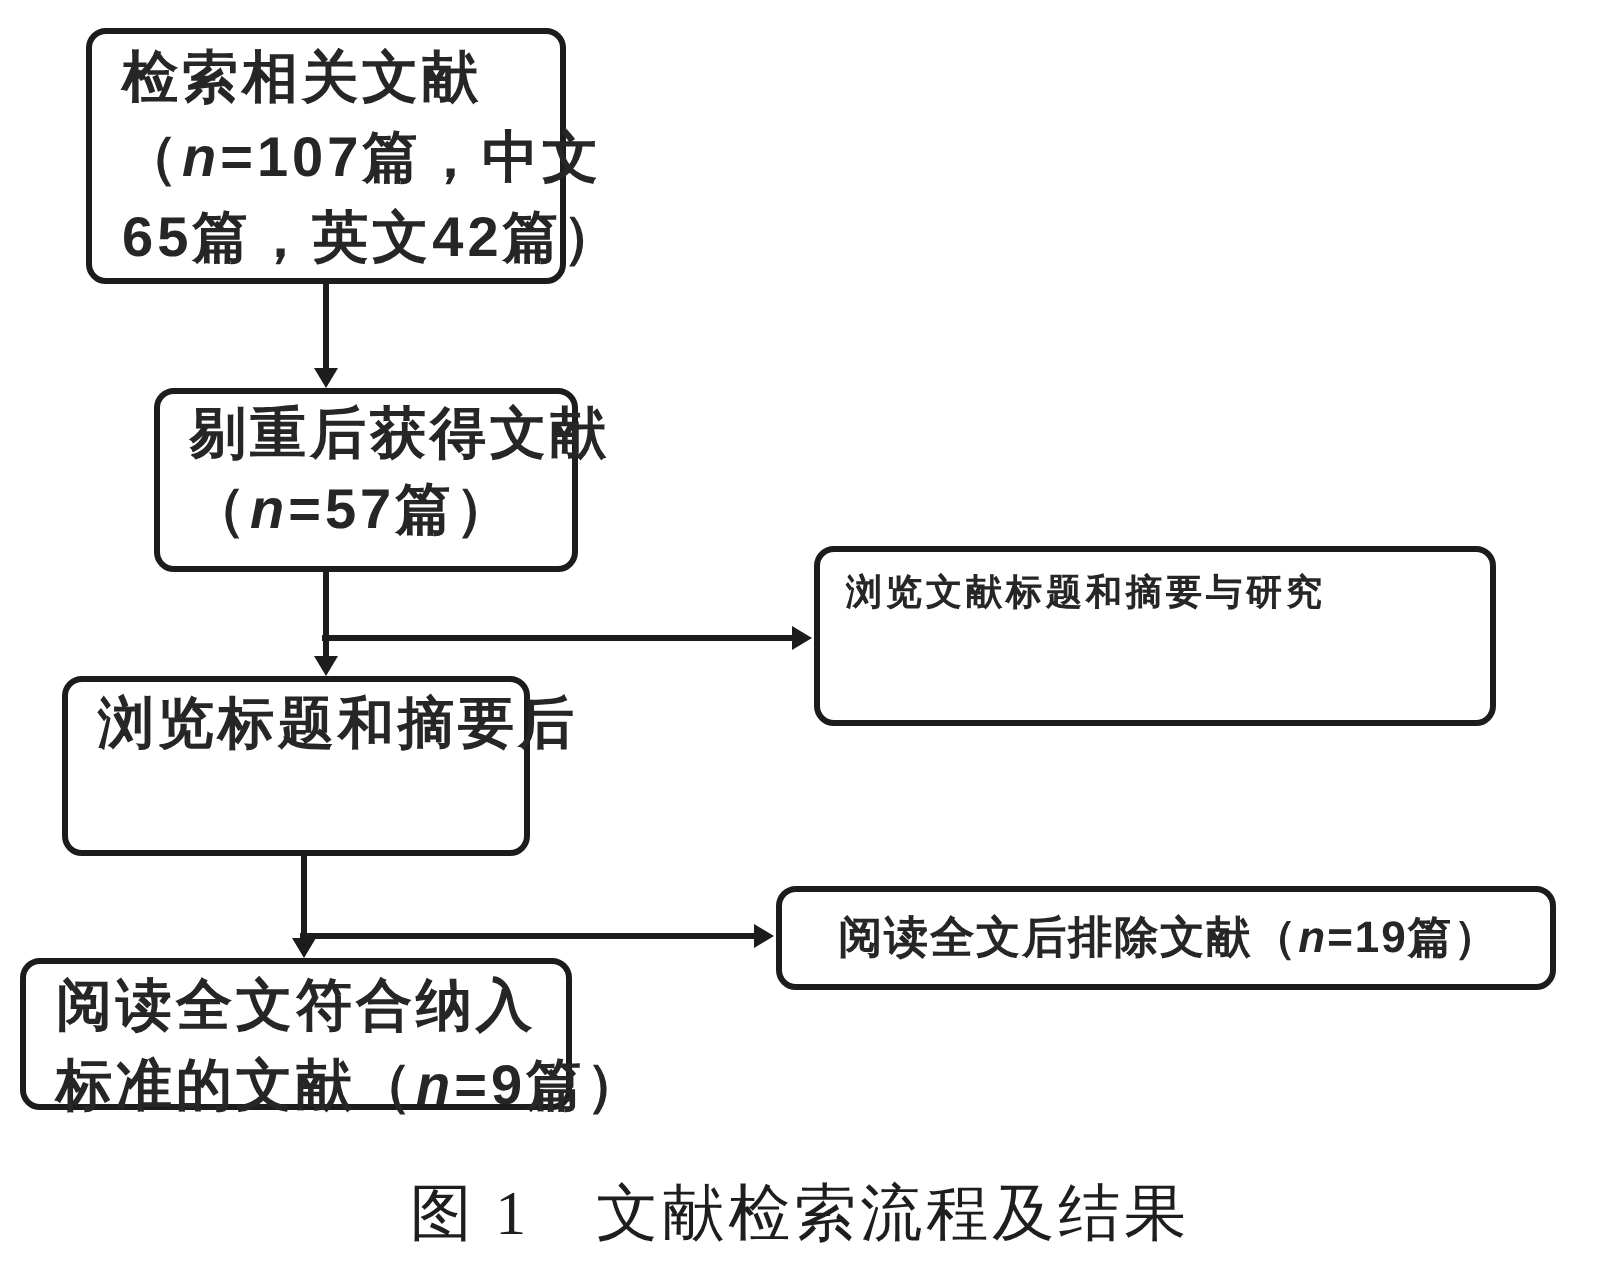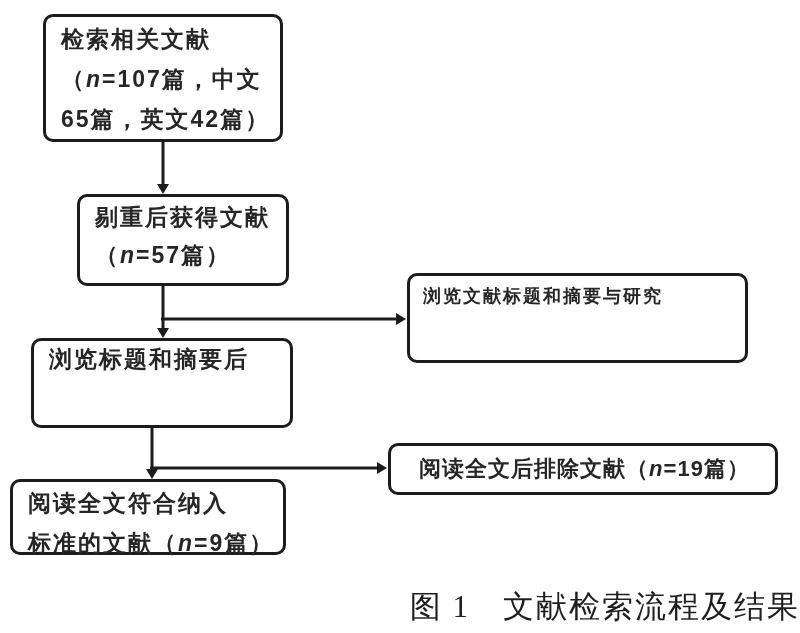--- a/index.html
+++ b/index.html
@@ -6,32 +6,32 @@
   .canvas{
     position:relative;width:800px;height:633px;background:#ffffff;overflow:hidden;
     font-family:"Liberation Sans","DejaVu Sans",sans-serif;color:#262626;
   }
   svg.connectors{position:absolute;left:0;top:0;width:800px;height:633px;}
   svg.connectors line{stroke:#1c1c1c;stroke-width:3;}
   svg.connectors polygon{fill:#1c1c1c;}
   .box{
     position:absolute;box-sizing:border-box;background:#ffffff;
     border:3px solid #1c1c1c;border-radius:10px;
-    font-weight:bold;font-size:23px;letter-spacing:2px;
+    font-weight:bold;font-size:28px;letter-spacing:2px;
     padding:2px 10px 0 15px;line-height:39px;white-space:nowrap;
   }
   .b-search{left:43px;top:14px;width:240px;height:128px;line-height:40px;}
   .b-dedup{left:57px;top:194px;width:212px;height:92px;line-height:38px;padding-top:1px;margin-left:20px;}
-  .b-screened{left:31px;top:338px;width:262px;height:90px;line-height:37px;font-family:Liberation Mono, monospace;}
+  .b-screened{left:31px;top:338px;width:234px;height:90px;line-height:37px;}
   .b-included{left:10px;top:479px;width:276px;height:76px;line-height:40px;padding-top:1px;}
   .b-irrelevant{left:407px;top:273px;width:341px;height:90px;line-height:39px;padding-top:1px;font-size:18px;padding-left:13px;}
   .b-fulltext-excl{left:388px;top:443px;width:390px;height:52px;line-height:45px;font-size:22px;letter-spacing:1px;padding-top:0;padding-left:13px;text-align:center;}
   .nvar{font-style:italic;}
   .caption{
-    position:absolute;left:0;top:586px;width:800px;text-align:right;
+    position:absolute;left:0;top:586px;width:800px;text-align:center;
     font-family:"Liberation Serif","DejaVu Serif",serif;
     font-size:31px;color:#1e1e1e;letter-spacing:2px;
   }
 </style>
 </head>
 <body>
 
 <div class="canvas">
 
   <svg class="connectors" viewBox="0 0 800 633">

